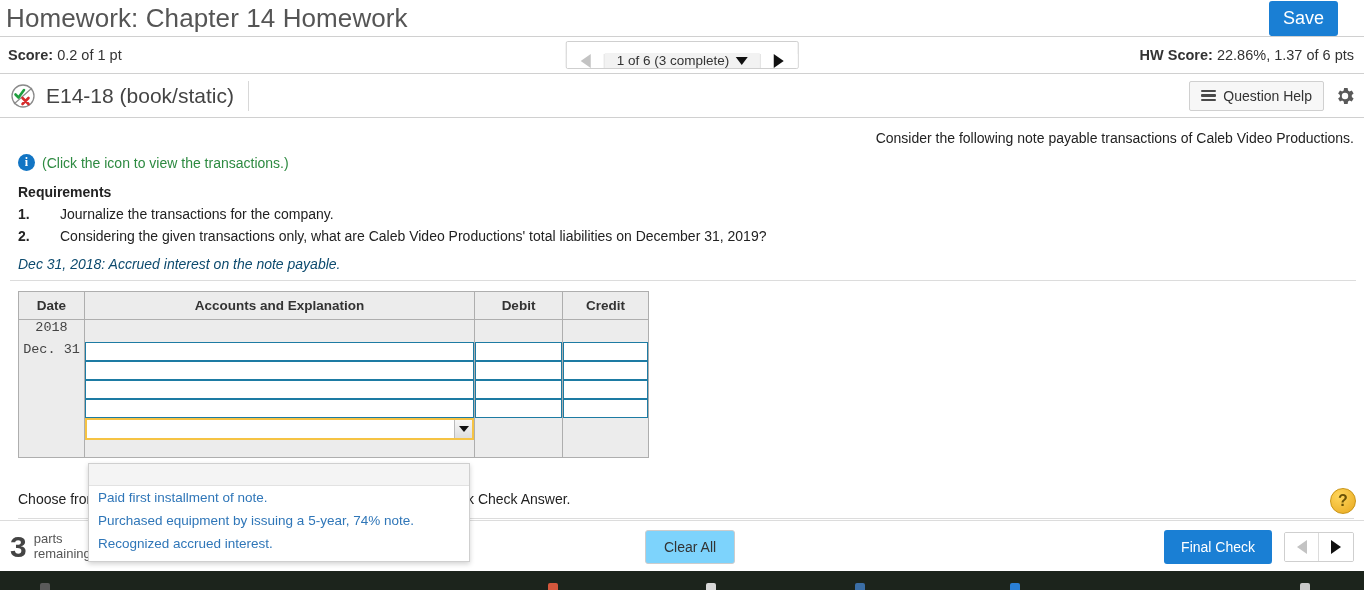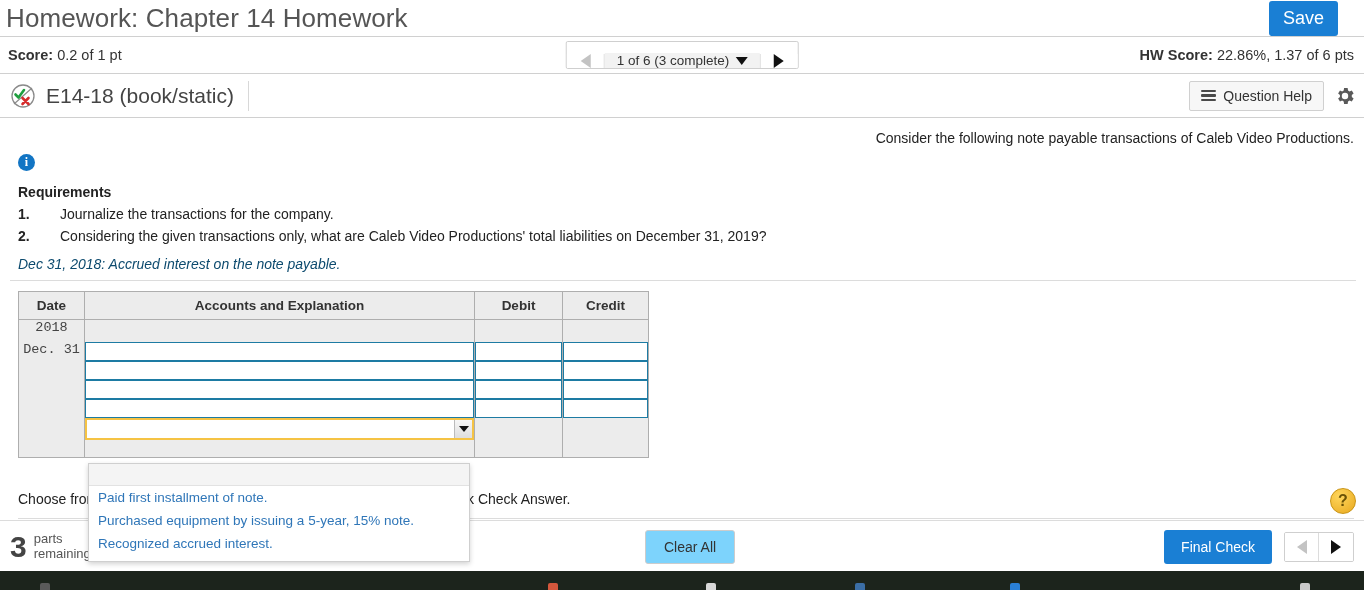--- a/index.html
+++ b/index.html
@@ -247,20 +247,21 @@
       </svg>
     </span>
   </div>
 </div>
 
 <div class="content">
   <div class="q-line">Consider the following note payable transactions of Caleb Video Productions.</div>
 
   <div class="info-row">
     <span class="info-icon">i</span>
+    <span class="info-link">(Click the icon to view the transactions.)</span>
   </div>
 
   <div class="req-title">Requirements</div>
 
   <div class="req-item">
     <span class="req-num">1.</span>
     <span>Journalize the transactions for the company.</span>
   </div>
   <div class="req-item">
     <span class="req-num">2.</span>
@@ -362,21 +363,21 @@
   </table>
 </div>
 
 <div style="position:absolute; left:18px; top:490px; right:10px; border-bottom:1px solid #dcdcdc; padding-bottom:10px;">
   <span style="font-size:14px; color:#222;">Choose from any list or enter any number in the input fields and then click Check Answer.</span>
 </div>
 
 <div class="dropdown-list">
   <div class="dd-blank"></div>
   <div class="dd-item">Paid first installment of note.</div>
-  <div class="dd-item">Purchased equipment by issuing a 5-year, 15% note.</div>
+  <div class="dd-item">Purchased equipment by issuing a 5-year, 74% note.</div>
   <div class="dd-item">Recognized accrued interest.</div>
 </div>
 
 <div class="footer">
   <div class="parts-remaining">
     <span class="parts-num">3</span>
     <span class="parts-txt">
       <span>parts</span><br>
       <span>remaining</span>
     </span>

